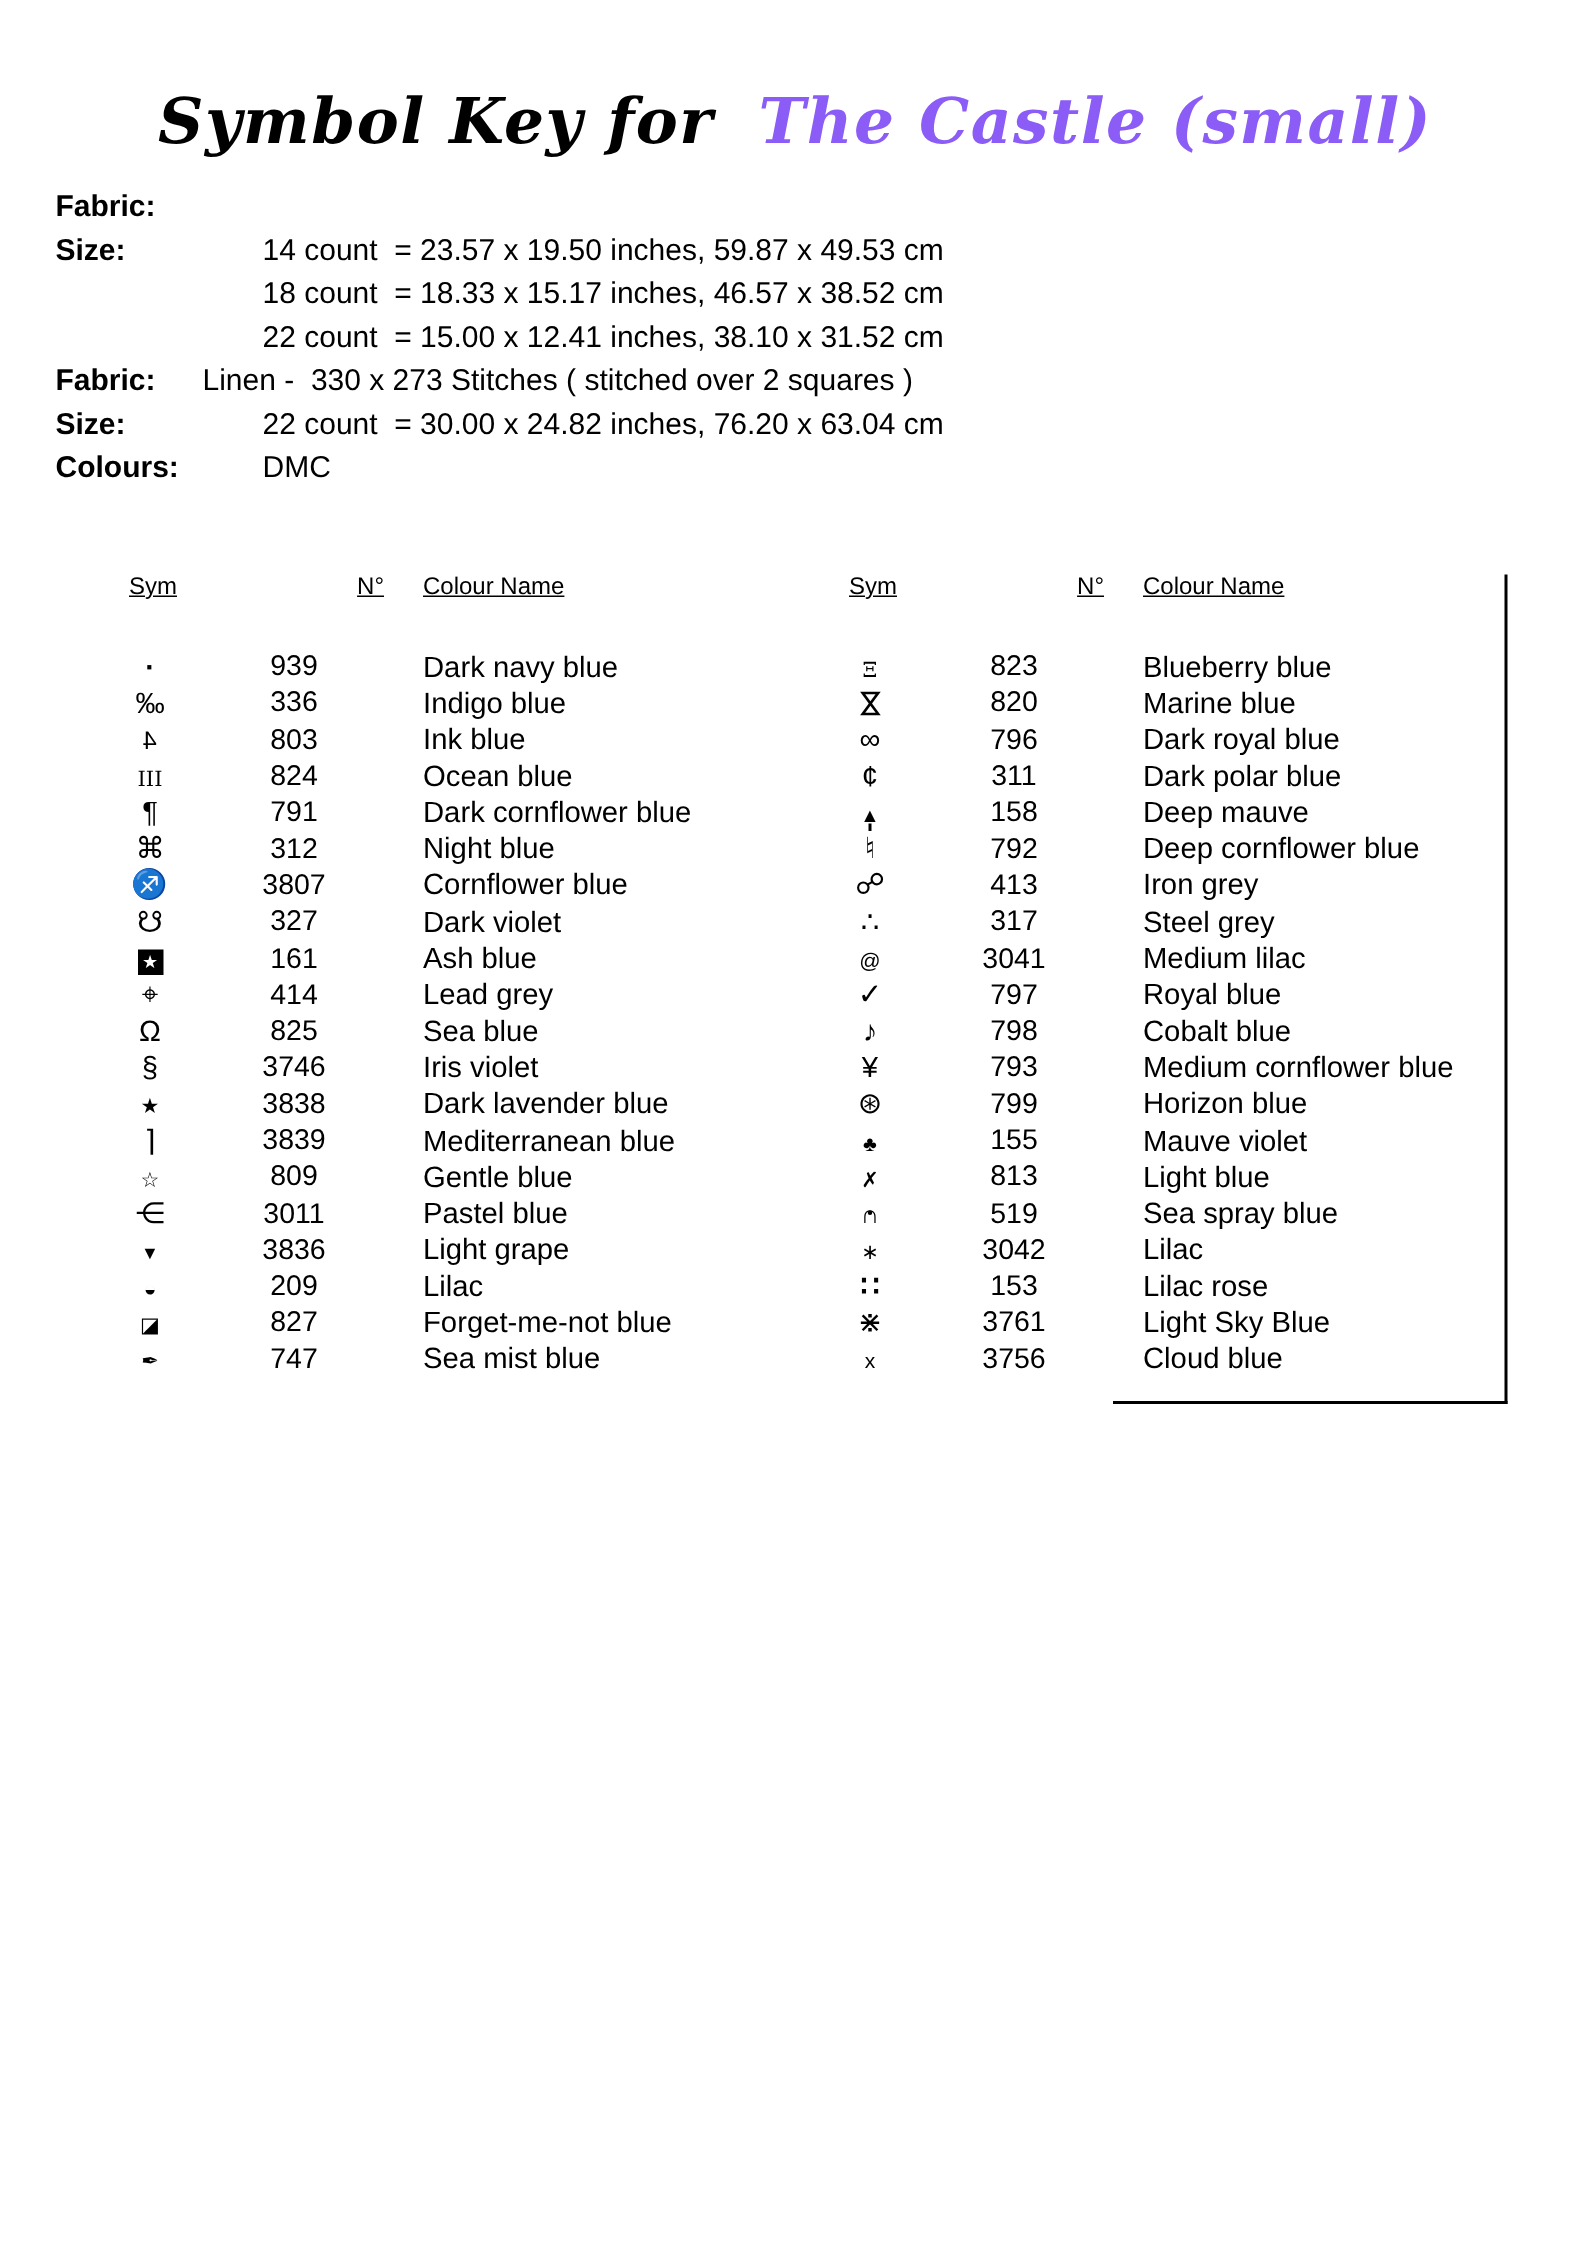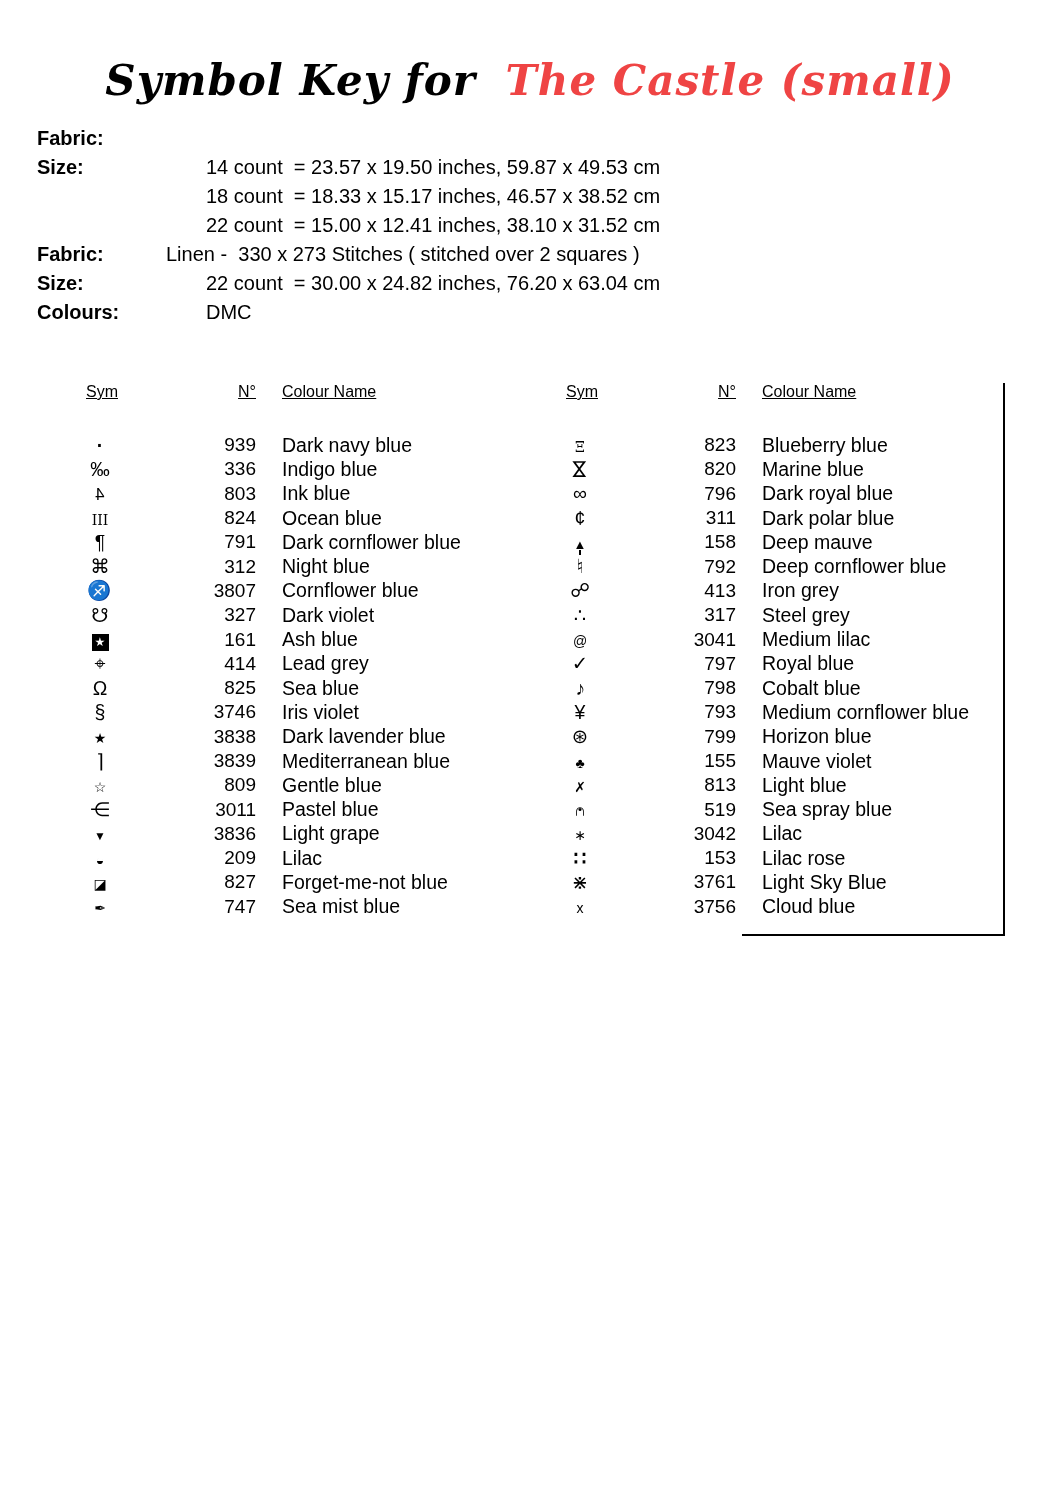--- a/index.html
+++ b/index.html
@@ -6,39 +6,39 @@
   body{width:1060px;height:1500px;font-family:"Liberation Sans",sans-serif;color:#000;}
   .page{position:relative;width:1060px;height:1500px;overflow:hidden;background:#fff;}
 
   
   .title{margin:58px 0 0 0;text-align:center;font-family:"DejaVu Serif",serif;
          font-style:italic;font-weight:bold;font-size:42px;line-height:1.1;letter-spacing:1px;}
   .title .name{margin-left:14px;}
 
   
   .info{position:absolute;left:37px;top:124px;font-size:20px;line-height:29px;}
-  .info-row{display:flex;gap:31px;}
+  .info-row{display:flex;}
   .info-row .lbl{font-weight:bold;width:98px;flex:none;}
   .info-row .val{white-space:pre;}
   .info-row.size .val{padding-left:40px;}
   .strands{margin-top:1px;font-size:20px;}
   .strands b{font-weight:bold;}
 
   
   .tbl{position:absolute;top:383px;left:0;width:1060px;}
   .col{position:absolute;top:0;width:470px;}
   .col.left{left:64px;}
   .col.right{left:544px;}
   .hdr{display:flex;height:26px;margin-bottom:24px;font-size:16px;}
   .hdr .h-sym{width:72px;padding-left:22px;box-sizing:border-box;text-decoration:underline;}
   .hdr .h-no{width:120px;text-align:right;text-decoration:underline;}
   .hdr .h-name{padding-left:26px;text-decoration:underline;}
   .row{display:flex;height:24.3px;align-items:center;font-size:19.5px;}
   .row .sym{width:72px;text-align:center;flex:none;}
-  .row .no{width:120px;text-align:right;flex:none;font-size:19px;}
+  .row .no{width:120px;text-align:center;flex:none;font-size:19px;}
   .row .name{padding-left:26px;white-space:nowrap;}
 
   
   .sym-glyph{display:inline-block;line-height:1;}
   .flip-h{transform:scaleX(-1);font-size:17px;}
   .serif{font-family:"DejaVu Serif",serif;}
   .sm{font-size:14px;}
   .xs{font-size:12px;}
   .bolded{font-weight:bold;}
   .boxed{background:#000;color:#fff;width:17px;height:17px;line-height:17px;
@@ -56,21 +56,21 @@
   .v-line{position:absolute;left:1003px;top:383px;width:2px;height:553px;background:#000;}
   .h-line{position:absolute;left:742px;top:934px;width:263px;height:2px;background:#000;}
 </style>
 </head>
 <body>
 
 <div class="page">
 
   <h1 class="title">
     <span>Symbol Key for</span>
-    <span class="name" style="color: #ef4444;">The Castle (small)</span>
+    <span class="name" style="color: #8b5cf6;">The Castle (small)</span>
   </h1>
 
   <div class="info">
     <div id="info-rows">
   <div class="info-row fabric">
     <span class="lbl">Fabric:</span>
   </div>
 
   <div class="info-row size">
     <span class="lbl">Size:</span>

